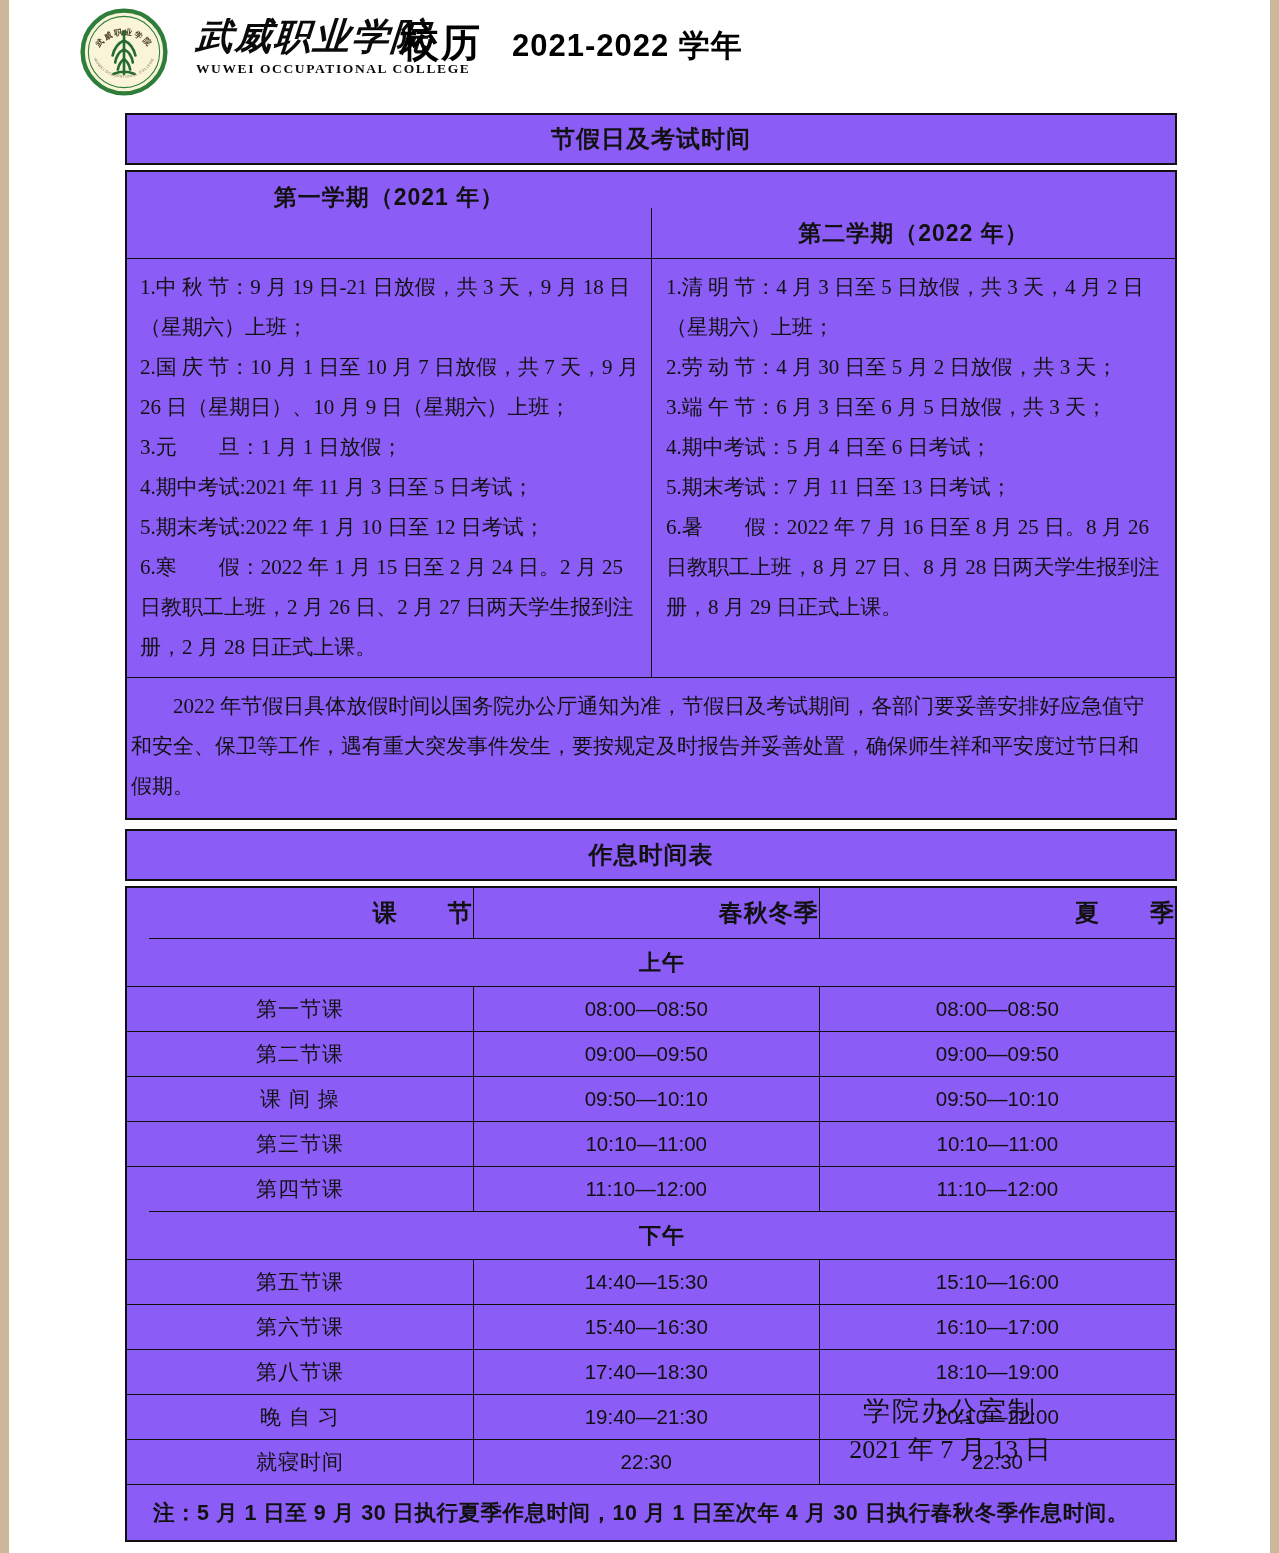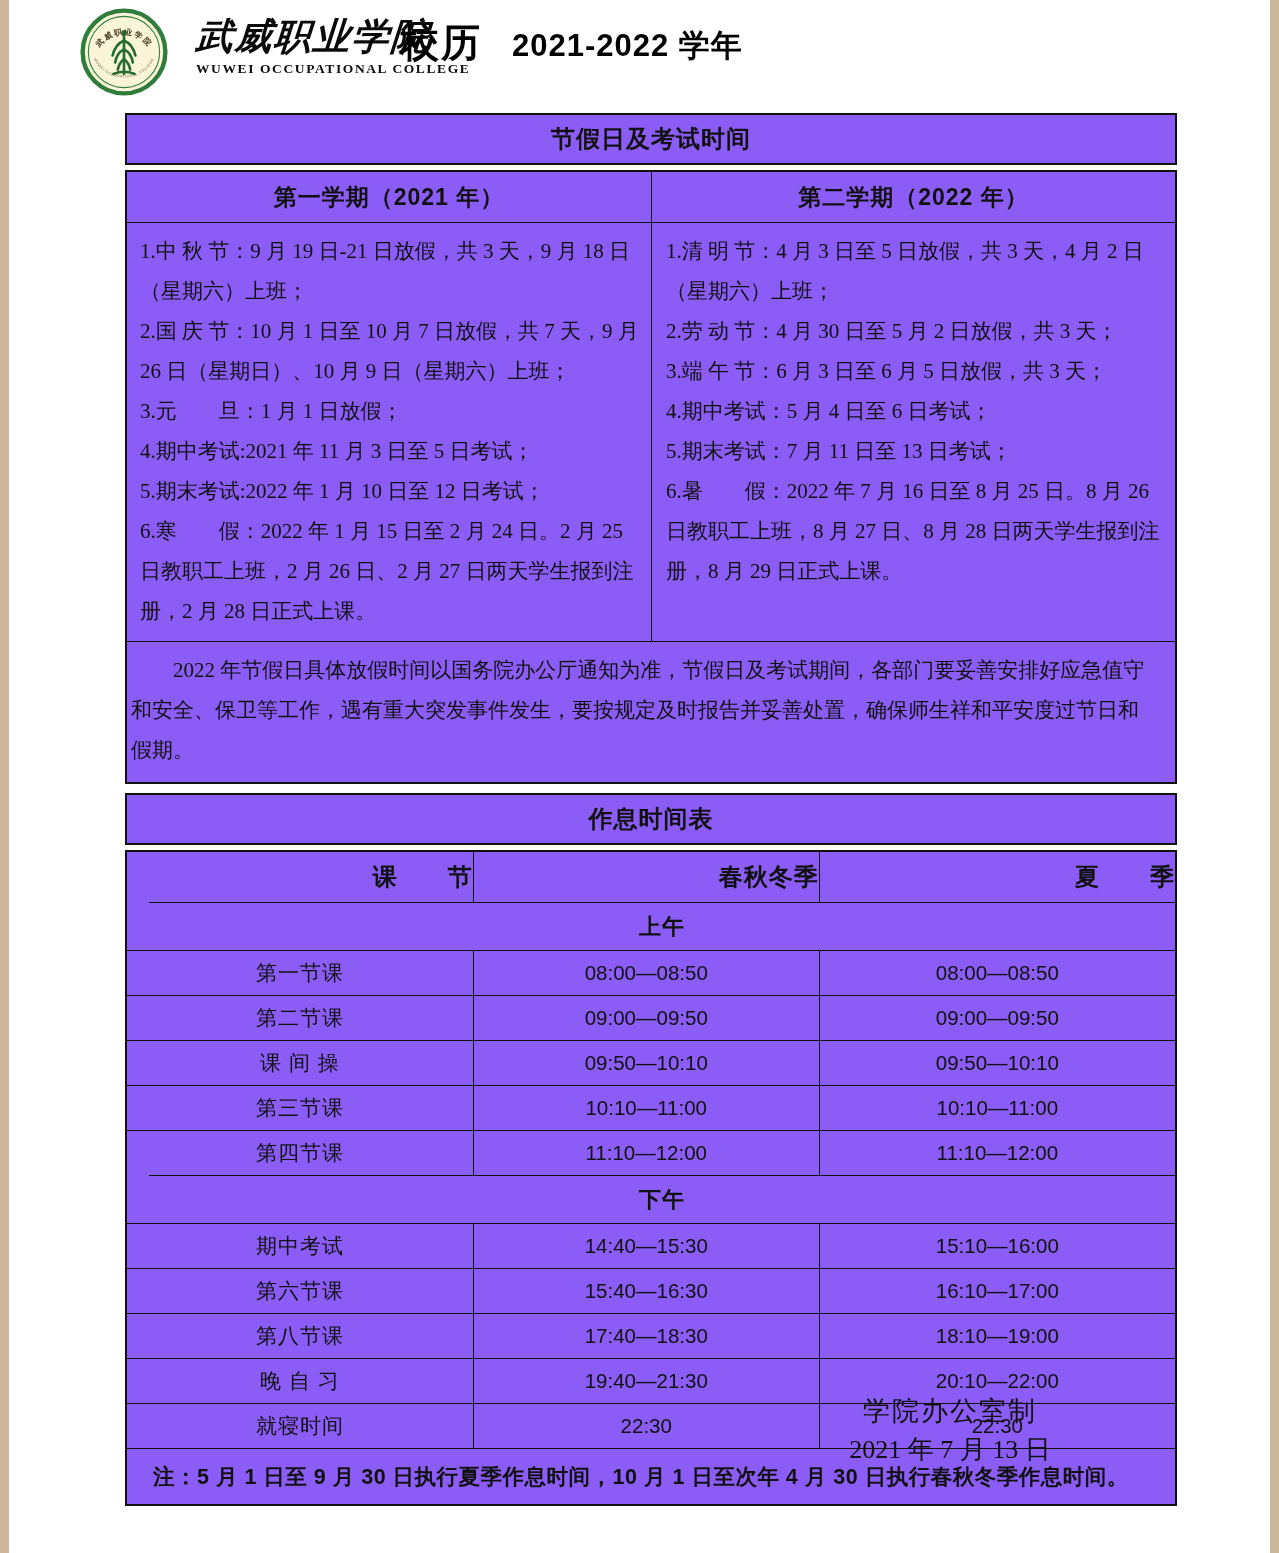--- a/index.html
+++ b/index.html
@@ -36,21 +36,21 @@
     height:52px;line-height:48px;text-align:center;
     font-size:24px;font-weight:bold;letter-spacing:1px;margin-bottom:5px;
   }
 
   
   .sem-head{display:flex;}
   .sem-head .cell{
     flex:1 1 50%;height:50px;line-height:50px;text-align:center;
     font-size:23px;font-weight:bold;letter-spacing:1px;box-sizing:border-box;
   }
-  .sem-head .cell + .cell{border-left:1.5px solid #111;}
+  .sem-head .cell + .cell{border-left:1.5px solid #111;margin-top:36px;}
   .sem-body{display:flex;border-top:1.5px solid #111;}
   .list-col{
     flex:1 1 50%;box-sizing:border-box;padding:8px 12px 10px 13px;min-height:364px;
     font-family:"Liberation Serif","DejaVu Serif",serif;font-size:21px;line-height:40px;
   }
   .list-col + .list-col{border-left:1.5px solid #111;padding-left:14px;}
   .note-cell{
     border-top:1.5px solid #111;padding:8px 16px 12px 4px;
     font-family:"Liberation Serif","DejaVu Serif",serif;
     font-size:21px;line-height:40px;text-indent:2em;
@@ -190,21 +190,21 @@
       </div>
       <div class="row d-row">
         <div class="c1">第四节课</div>
         <div class="c2">11:10—12:00</div>
         <div class="c3">11:10—12:00</div>
       </div>
 
       <div class="sec-row">下午</div>
 
       <div class="row d-row">
-        <div class="c1">期中考试</div>
+        <div class="c1">第五节课</div>
         <div class="c2">14:40—15:30</div>
         <div class="c3">15:10—16:00</div>
       </div>
       <div class="row d-row">
         <div class="c1">第六节课</div>
         <div class="c2">15:40—16:30</div>
         <div class="c3">16:10—17:00</div>
       </div>
       <div class="row d-row">
         <div class="c1">第八节课</div>

